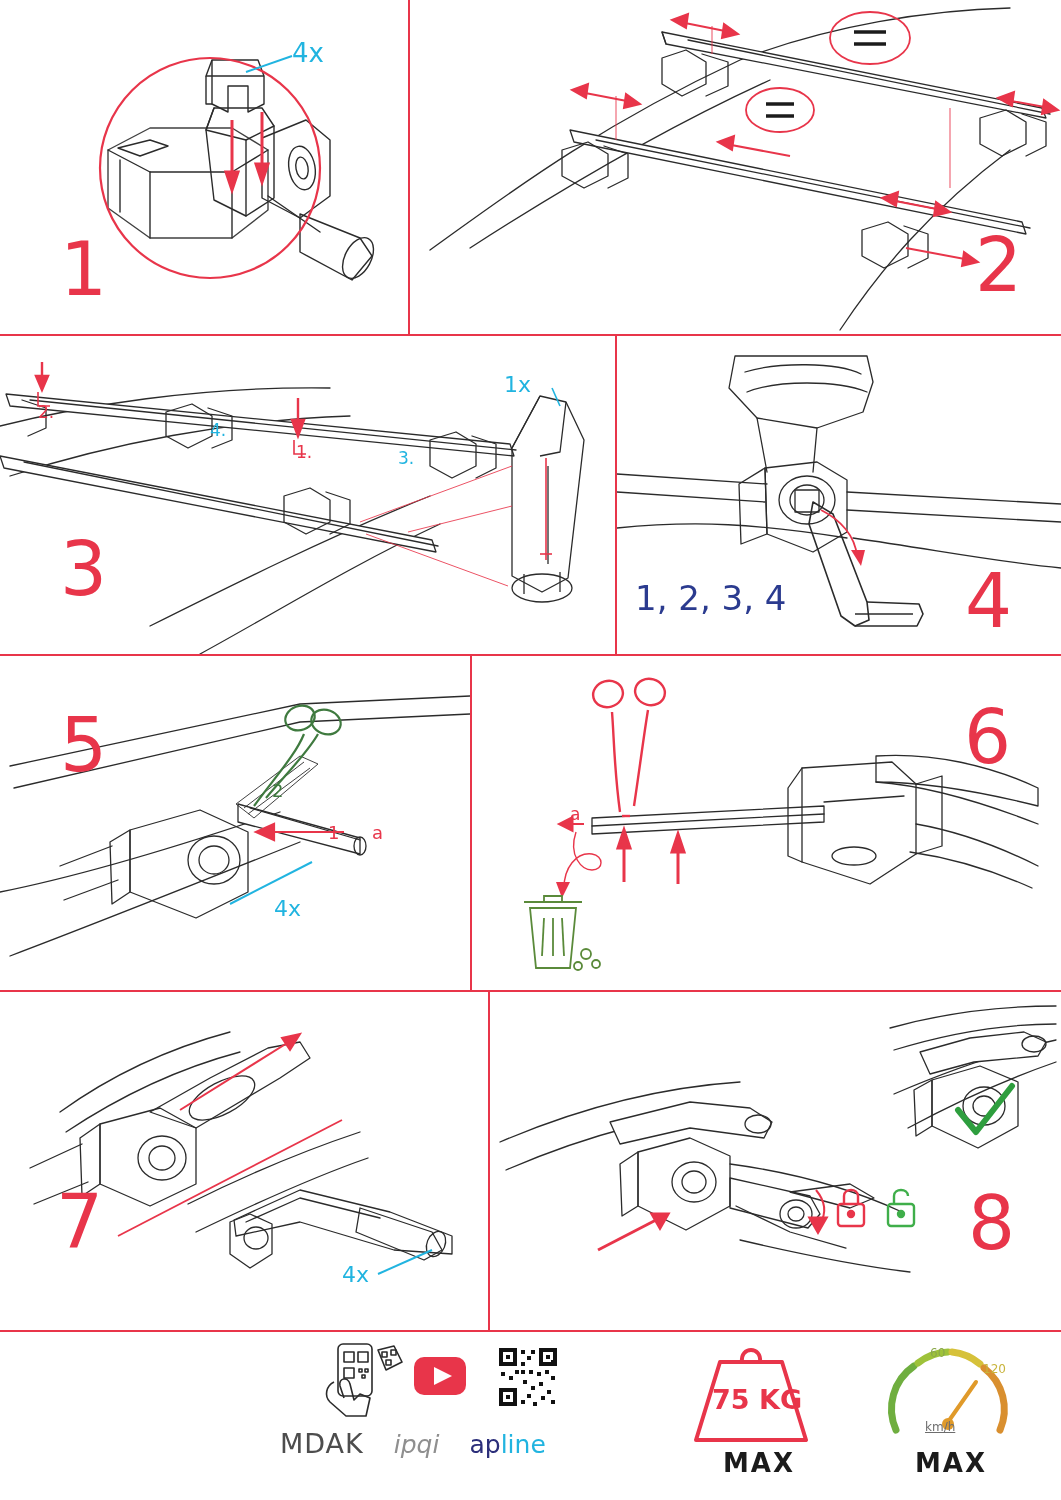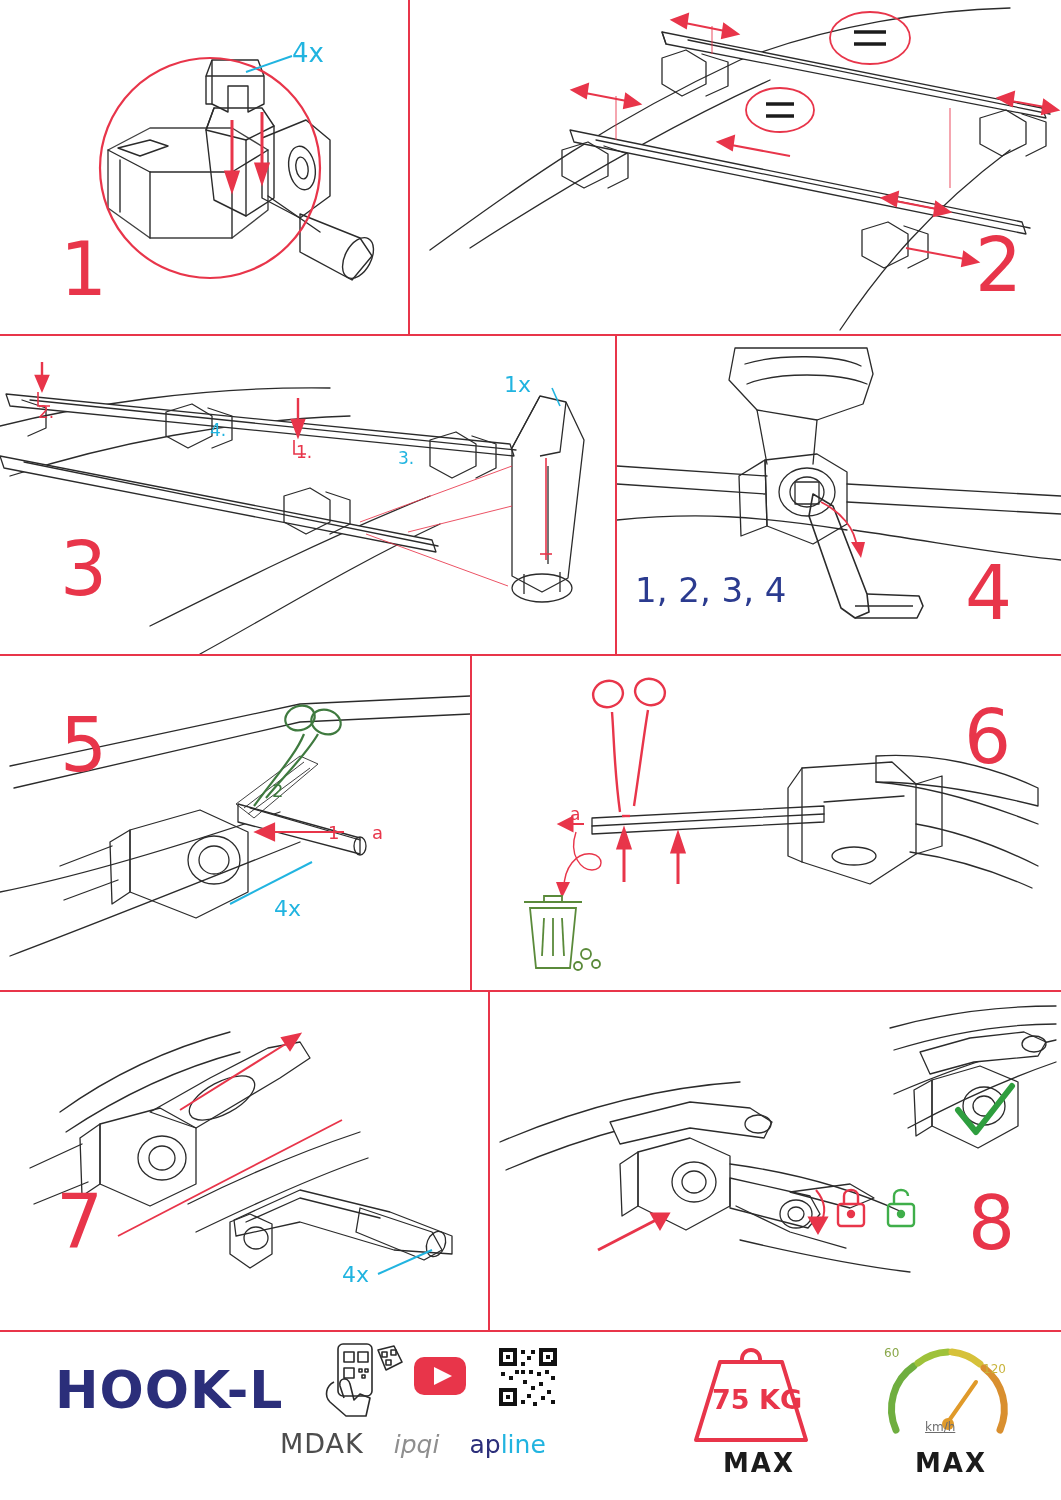--- a/index.html
+++ b/index.html
@@ -16,21 +16,21 @@
   .vsep.v1{left:408px;top:0px;height:334px;}
   .vsep.v2{left:615px;top:334px;height:320px;}
   .vsep.v3{left:470px;top:654px;height:336px;}
   .vsep.v4{left:488px;top:990px;height:340px;}
 
   
   .panel{position:absolute;overflow:hidden;}
   .p1{left:0;top:0;width:408px;height:334px;}
   .p2{left:410px;top:0;width:651px;height:334px;}
   .p3{left:0;top:336px;width:615px;height:318px;}
-  .p4{left:617px;top:344px;width:444px;height:318px;}
+  .p4{left:617px;top:352px;width:444px;height:318px;}
   .p5{left:0;top:656px;width:470px;height:334px;}
   .p6{left:472px;top:656px;width:589px;height:334px;}
   .p7{left:0;top:992px;width:488px;height:338px;}
   .p8{left:490px;top:992px;width:571px;height:338px;}
   .pfoot{left:0;top:1332px;width:1061px;height:168px;}
 
   
   .stepno{position:absolute;font-family:"DejaVu Sans",sans-serif;font-weight:400;font-size:74px;line-height:1;color:#e8354a;letter-spacing:1px;}
 
   
@@ -480,21 +480,20 @@
 
       <g stroke="#2e9e3e" stroke-width="6" fill="none" stroke-linecap="round" stroke-linejoin="round">
         <path d="M468 118 L486 140 L522 94"></path>
       </g>
     </svg>
     <div class="stepno" style="left:478px;top:194px;">8</div>
   </div>
 
   <div class="panel pfoot">
     <div class="foot">
-      <div class="brand">HOOK-L</div>
 
       <div class="logos">
         <span class="logo-mdak">MDAK</span>
         <span class="logo-ipqi">ipqi</span>
         <span class="logo-apline"><span>ap</span><span class="b">line</span></span>
       </div>
 
       <svg style="position:absolute;left:320px;top:8px;" width="90" height="80" viewBox="0 0 90 80">
         <g fill="none" stroke="#2b2b2b" stroke-width="1.6" stroke-linejoin="round">
           <rect x="18" y="4" width="34" height="52" rx="5"></rect>
@@ -573,20 +572,20 @@
           <path d="M16 92 A 52 52 0 0 1 34 28" stroke="#6fae3f"></path>
           <path d="M38 25 A 52 52 0 0 1 68 14" stroke="#9ec23a"></path>
           <path d="M72 14 A 52 52 0 0 1 100 26" stroke="#d6c13a"></path>
           <path d="M104 30 A 52 52 0 0 1 120 92" stroke="#d98f2f"></path>
         </g>
         <g stroke="#e09a2a" stroke-width="4" stroke-linecap="round" fill="none">
           <line x1="68" y1="84" x2="96" y2="44"></line>
         </g>
         <circle cx="68" cy="86" r="6" fill="#e09a2a"></circle>
       </svg>
-      <div class="dial-num" style="left:884px;top:14px;">60</div>
+      <div class="dial-num" style="left:930px;top:14px;">60</div>
       <div class="dial-num n120" style="left:983px;top:30px;">120</div>
       <div class="kmh" style="left:925px;top:88px;">km/h</div>
       <div class="max-label" style="left:915px;top:116px;">MAX</div>
     </div>
   </div>
 
 </div>
 
 </body></html>

